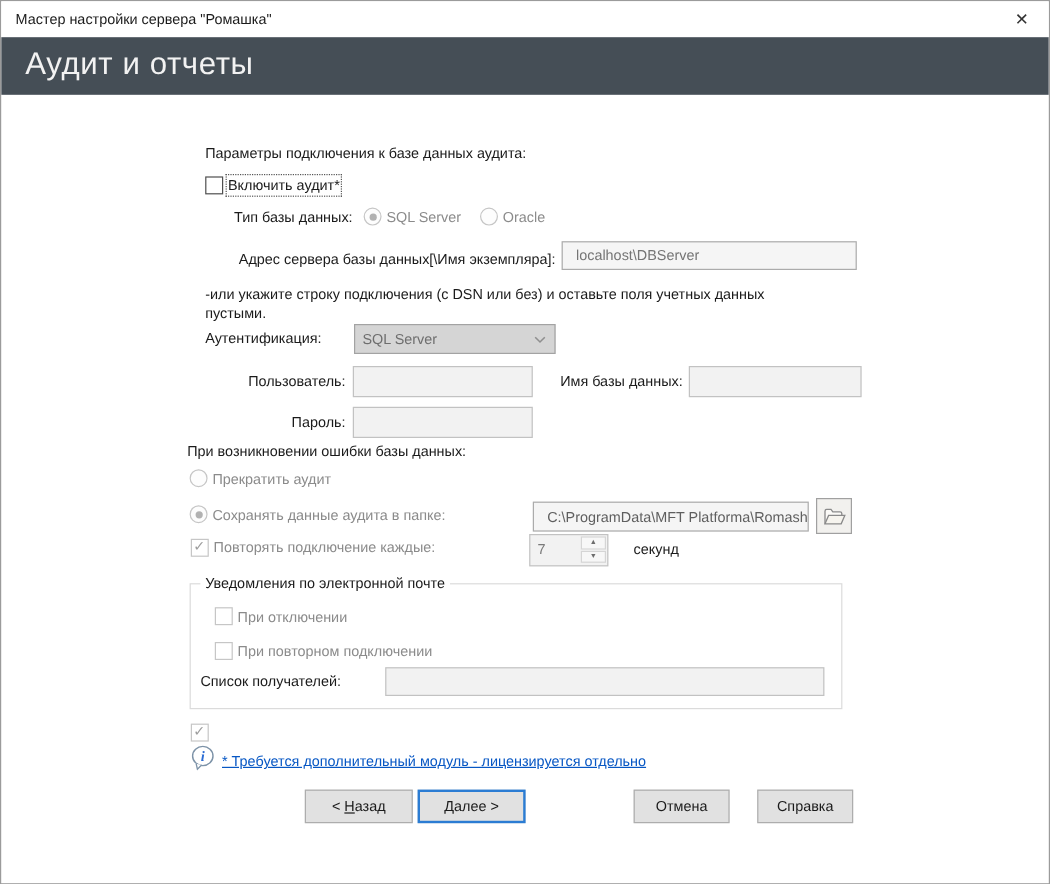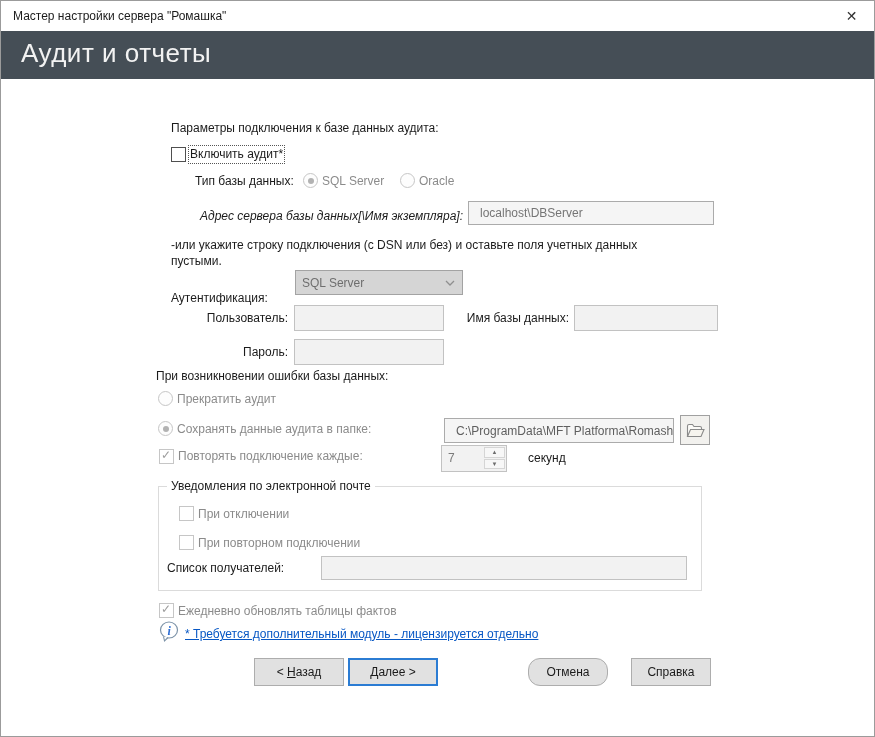--- a/index.html
+++ b/index.html
@@ -72,28 +72,28 @@
 
   <span class="cb enabled" style="left:170px; top:146px;"></span>
   <div class="lbl focus-dotted" style="left:189px; top:146px;">Включить аудит*</div>
 
   <div class="lbl" style="left:194px; top:173px;">Тип базы данных:</div>
   <span class="radio checked" style="left:302px; top:172px;"></span>
   <div class="lbl gray" style="left:321px; top:173px;">SQL Server</div>
   <span class="radio" style="left:399px; top:172px;"></span>
   <div class="lbl gray" style="left:418px; top:173px;">Oracle</div>
 
-  <div class="lbl right" style="left:120px; top:208px; width:342px;font-style:italic;">Адрес сервера базы данных[\Имя экземпляра]:</div>
+  <div class="lbl right" style="left:120px; top:208px; width:342px;">Адрес сервера базы данных[\Имя экземпляра]:</div>
   <div class="field lighter" style="left:467px; top:200px; width:246px; height:24px;">
       <span>localhost\DBServer</span>
     </div>
 
   <div class="lbl" style="left:170px; top:236px; width:470px; white-space:normal; line-height:16px;">-или укажите строку подключения (с DSN или без) и оставьте поля учетных данных пустыми.</div>
 
-  <div class="lbl" style="left:170px; top:290px;">Аутентификация:</div>
+  <div class="lbl" style="left:170px; top:274px;">Аутентификация:</div>
   <div class="combo" style="left:294px; top:269px; width:168px; height:25px;">
     <span>SQL Server</span>
     <svg class="chev" width="10" height="6" viewBox="0 0 10 6">
         <polyline points="1,1 5,5 9,1" fill="none" stroke="#8f8f8f" stroke-width="1.3"></polyline>
       </svg>
   </div>
 
   <div class="lbl right" style="left:150px; top:310px; width:137px;">Пользователь:</div>
   <div class="field" style="left:293px; top:304px; width:150px; height:26px;"></div>
   <div class="lbl right" style="left:440px; top:310px; width:128px;">Имя базы данных:</div>
@@ -142,33 +142,32 @@
   <span class="cb" style="left:178px; top:505px;"></span>
   <div class="lbl gray" style="left:197px; top:506px;">При отключении</div>
   <span class="cb" style="left:178px; top:534px;"></span>
   <div class="lbl gray" style="left:197px; top:535px;">При повторном подключении</div>
   <div class="lbl" style="left:166px; top:560px;">Список получателей:</div>
   <div class="field" style="left:320px; top:555px; width:366px; height:24px;"></div>
 
   <span class="cb" style="left:158px; top:602px;">
       <span class="glyph">✓</span>
     </span>
-  <div class="lbl gray" style="left:177px; top:603px;">Ежедневно обновлять таблицы фактов</div>
 
   <span class="info-icon">
     <svg width="21" height="22" viewBox="0 0 21 22">
       <ellipse cx="10" cy="9" rx="8.5" ry="8" fill="#ffffff" stroke="#7d93a8" stroke-width="1.2"></ellipse>
       <path d="M4.5 15.5 L5.5 20 L9 16.5" fill="#ffffff" stroke="#7d93a8" stroke-width="1.1"></path>
       <text x="8.4" y="13.5" font-size="12" font-style="italic" font-weight="bold" fill="#2b6cd4" font-family="Liberation Serif, serif">i</text>
     </svg>
   </span>
   <a class="link">* Требуется дополнительный модуль - лицензируется отдельно</a>
 
   <button class="btn" style="left:253px; top:657px; width:90px;">
       <span><span>&lt; </span><u>Н</u><span>азад</span></span>
     </button>
   <button class="btn default" style="left:347px; top:657px; width:90px;">
       <span><span></span><u>Д</u><span>алее &gt;</span></span>
     </button>
-  <button class="btn" style="left:527px; top:657px; width:80px;border-radius:12px;">Отмена</button>
+  <button class="btn" style="left:527px; top:657px; width:80px;">Отмена</button>
   <button class="btn" style="left:630px; top:657px; width:80px;">Справка</button>
 
 </div>
 
 </body></html>

